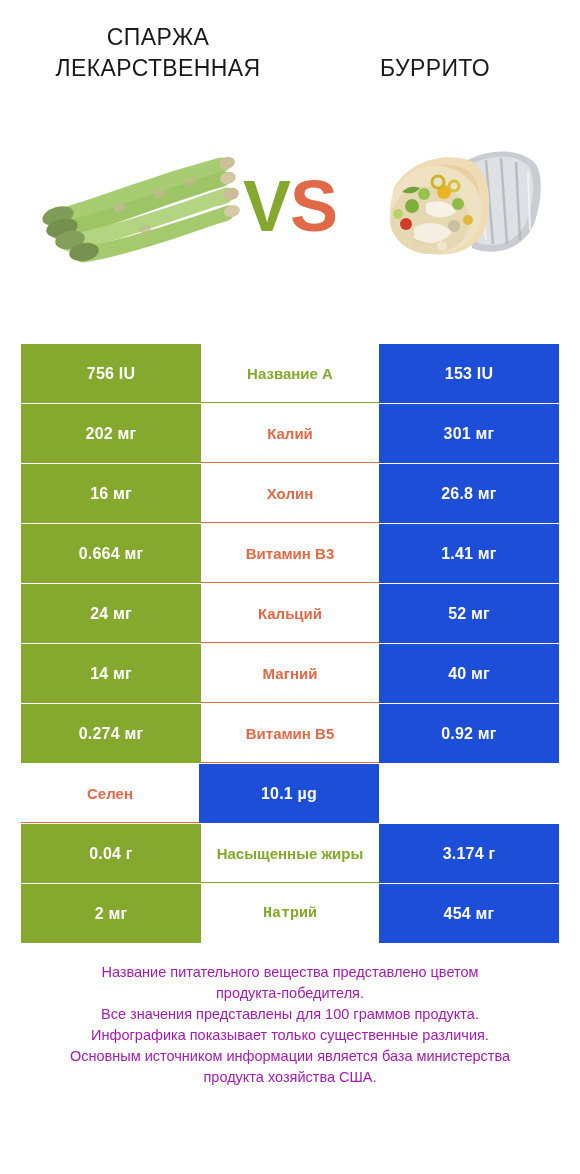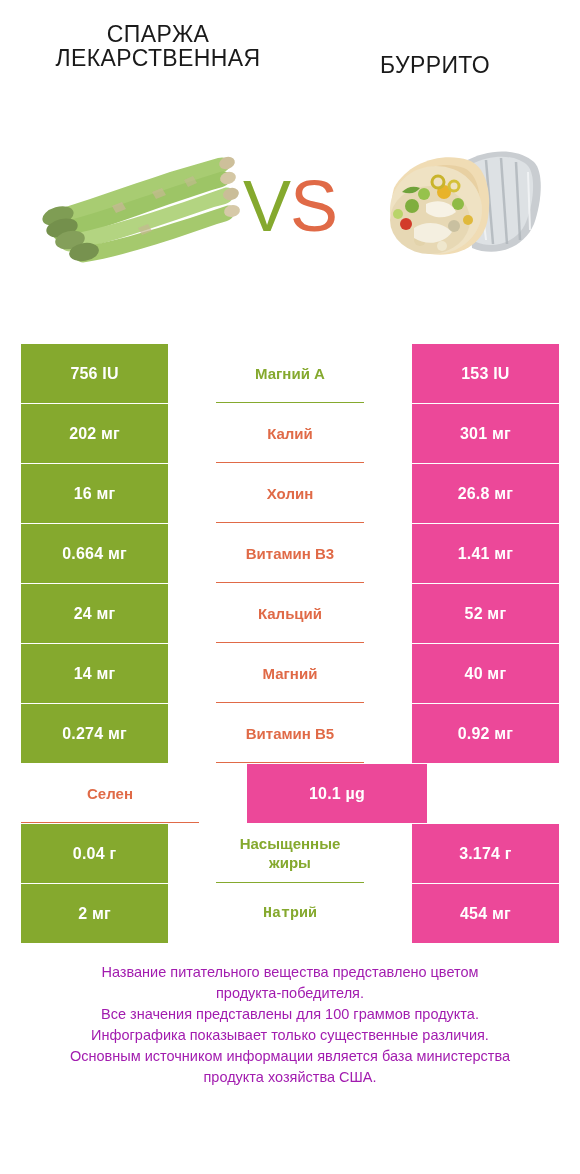--- a/index.html
+++ b/index.html
@@ -25,21 +25,21 @@
     align-items: flex-start;
   }
   .title-block {
     flex: 0 0 50%;
     padding-top: 22px;
     text-align: center;
     box-sizing: border-box;
   }
   .title-block .title {
     font-size: 23px;
-    line-height: 24px;
+    line-height: 31px;
     font-weight: 400;
     color: #1a1a1a;
     letter-spacing: .4px;
     text-transform: uppercase;
     padding: 0 14px;
   }
   .title-left { padding-left: 26px; }
   .title-right { padding-top: 53px; }
 
   
@@ -55,57 +55,56 @@
   .photo-left  { left: 42px;  top: 24px; width: 200px; height: 134px; }
   .photo-right { left: 368px; top: 20px; width: 176px; height: 140px; }
 
   .vs {
     position: absolute;
     left: 232px;
     top: 58px;
     width: 116px;
     text-align: center;
     font-size: 72px;
-    font-weight: 400;
+    font-weight: 700;
     line-height: 72px;
     letter-spacing: -1px;
   }
   .vs .v { color: #85A92E; }
   .vs .s { color: #E06A47; }
 
   
   .table {
     position: absolute;
     left: 21px;
     top: 344px;
     width: 538px;
   }
   .row {
     display: flex;
     width: 538px;
     height: 59px;
     margin-bottom: 1px;
-    gap: 48px;
   }
   .cell {
     display: flex;
     align-items: center;
     justify-content: center;
     box-sizing: border-box;
     text-align: center;
   }
   .cell-left, .cell-right {
     width: 180px;
     font-size: 16px;
     font-weight: 700;
     color: #ffffff;
     letter-spacing: .2px;
   }
   .cell-left  { background: #85A92E; }
-  .cell-right { background: #ec4899; }
+  .cell-right { background: #1d4ed8; }
   .cell-mid {
     width: 178px;
     background: #ffffff;
     font-size: 15px;
     font-weight: 700;
     line-height: 19px;
     padding: 0 6px;
   }
   .cell-mid.win-green  { color: #85A92E; border-bottom: 1px solid #85A92E; }
   .cell-mid.win-orange { color: #E06A47; border-bottom: 1px solid #E06A47; }
@@ -201,21 +200,21 @@
       <circle cx="86" cy="54" r="5" fill="none" stroke="#d4c03a" stroke-width="3"></circle>
       <path d="M34 60 q8 -8 18 -4 -6 8 -18 4 z" fill="#6fa23a"></path>
     </g>
   </svg>
 </div>
 
 <div class="table">
 
   <div class="row">
     <div class="cell cell-left">756 IU</div>
-    <div class="cell cell-mid win-green">Магний А</div>
+    <div class="cell cell-mid win-green">Название А</div>
     <div class="cell cell-right">153 IU</div>
   </div>
 
   <div class="row">
     <div class="cell cell-left">202 мг</div>
     <div class="cell cell-mid win-orange">Калий</div>
     <div class="cell cell-right">301 мг</div>
   </div>
 
   <div class="row">

